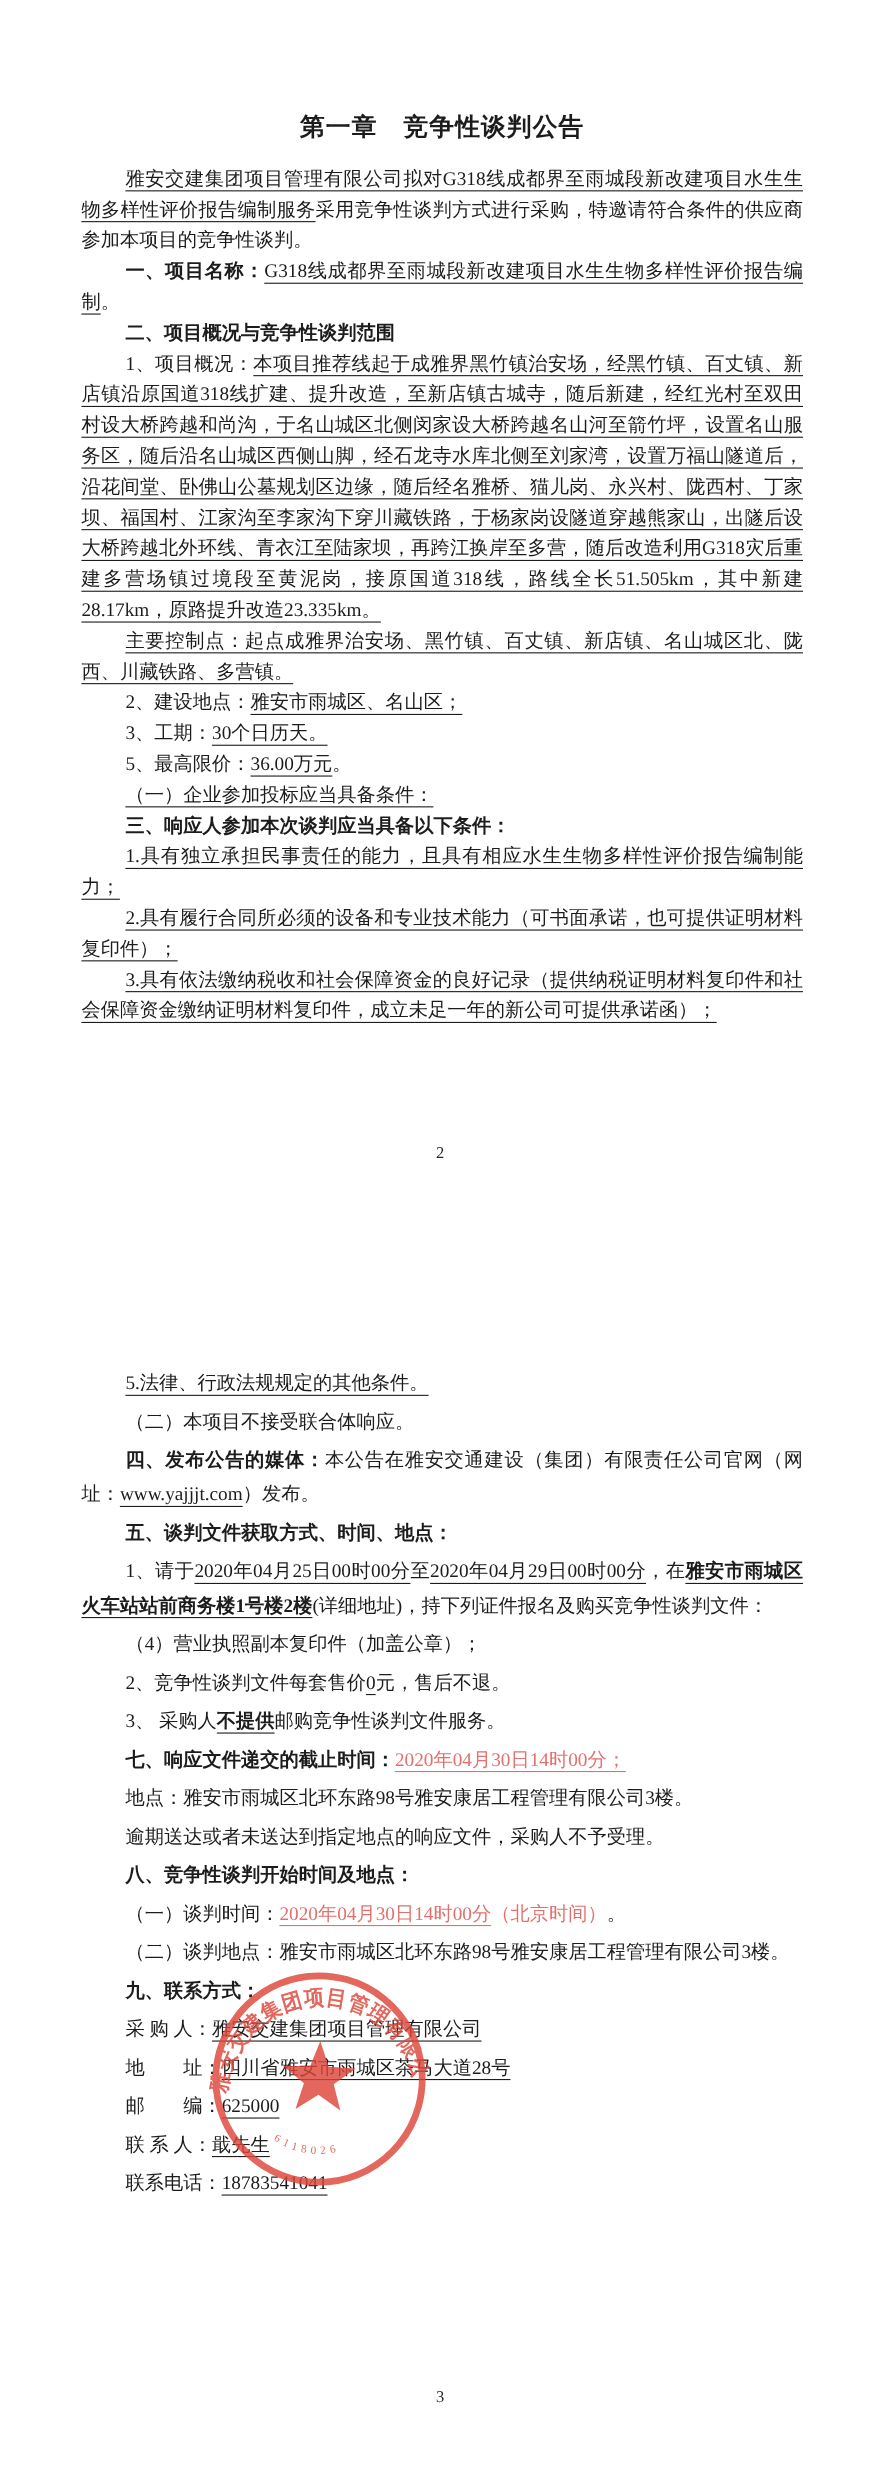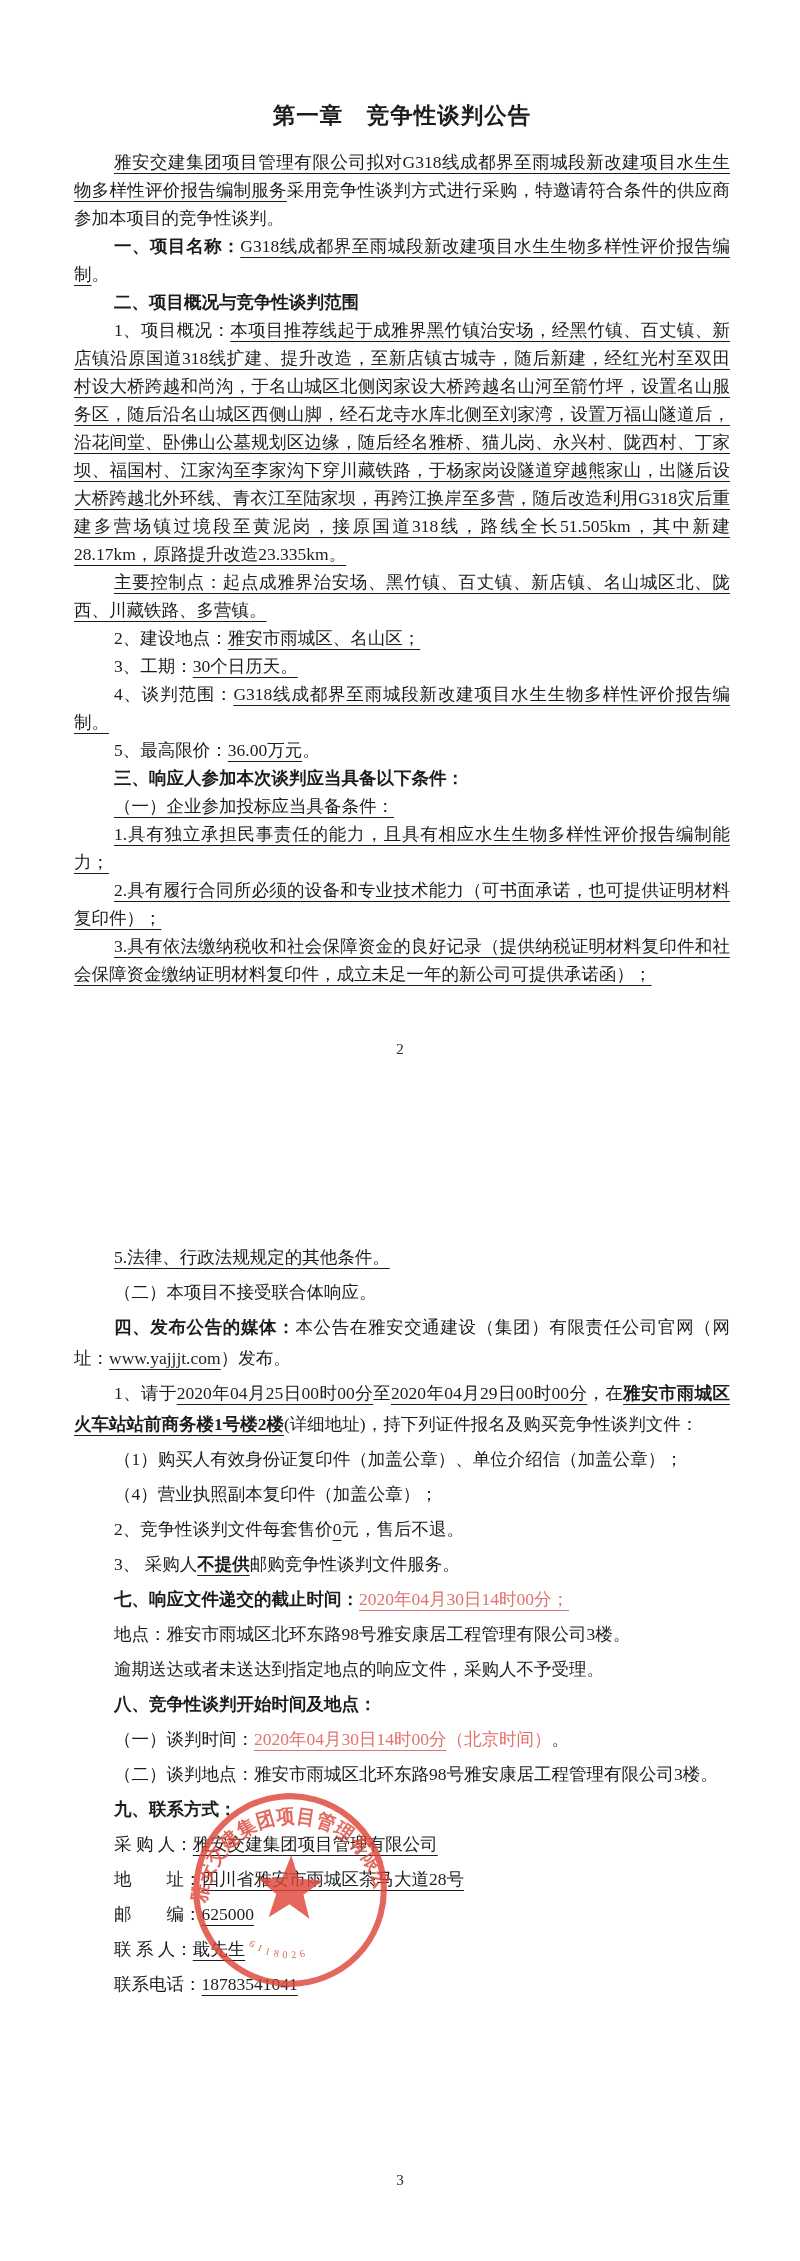--- a/index.html
+++ b/index.html
@@ -81,35 +81,34 @@
 <div id="doc">
     <div class="page page--1">
       <p class="para title"><span class="seg b">第一章　竞争性谈判公告</span></p>
       <p class="para"><span class="seg u">雅安交建集团项目管理有限公司拟对G318线成都界至雨城段新改建项目水生生物多样性评价报告编制服务</span><span class="seg">采用竞争性谈判方式进行采购，特邀请符合条件的供应商参加本项目的竞争性谈判。</span></p>
       <p class="para"><span class="seg b">一、项目名称：</span><span class="seg u">G318线成都界至雨城段新改建项目水生生物多样性评价报告编制</span><span class="seg">。</span></p>
       <p class="para"><span class="seg b">二、项目概况与竞争性谈判范围</span></p>
       <p class="para"><span class="seg">1、项目概况：</span><span class="seg u">本项目推荐线起于成雅界黑竹镇治安场，经黑竹镇、百丈镇、新店镇沿原国道318线扩建、提升改造，至新店镇古城寺，随后新建，经红光村至双田村设大桥跨越和尚沟，于名山城区北侧闵家设大桥跨越名山河至箭竹坪，设置名山服务区，随后沿名山城区西侧山脚，经石龙寺水库北侧至刘家湾，设置万福山隧道后，沿花间堂、卧佛山公墓规划区边缘，随后经名雅桥、猫儿岗、永兴村、陇西村、丁家坝、福国村、江家沟至李家沟下穿川藏铁路，于杨家岗设隧道穿越熊家山，出隧后设大桥跨越北外环线、青衣江至陆家坝，再跨江换岸至多营，随后改造利用G318灾后重建多营场镇过境段至黄泥岗，接原国道318线，路线全长51.505km，其中新建28.17km，原路提升改造23.335km。</span></p>
       <p class="para"><span class="seg u">主要控制点：起点成雅界治安场、黑竹镇、百丈镇、新店镇、名山城区北、陇西、川藏铁路、多营镇。</span></p>
       <p class="para"><span class="seg">2、建设地点：</span><span class="seg u">雅安市雨城区、名山区；</span></p>
       <p class="para"><span class="seg">3、工期：</span><span class="seg u">30个日历天。</span></p>
-      <p class="para"><span class="seg">4、谈判范围：</span><span class="seg u">G318线成都界至雨城段新改建项目水生生物多样性评价报告编制。</span></p>
       <p class="para"><span class="seg">5、最高限价：</span><span class="seg u">36.00万元</span><span class="seg">。</span></p>
+      <p class="para"><span class="seg u">（一）企业参加投标应当具备条件：</span></p>
       <p class="para"><span class="seg b">三、响应人参加本次谈判应当具备以下条件：</span></p>
-      <p class="para"><span class="seg u">（一）企业参加投标应当具备条件：</span></p>
       <p class="para"><span class="seg u">1.具有独立承担民事责任的能力，且具有相应水生生物多样性评价报告编制能力；</span></p>
       <p class="para"><span class="seg u">2.具有履行合同所必须的设备和专业技术能力（可书面承诺，也可提供证明材料复印件）；</span></p>
       <p class="para"><span class="seg u">3.具有依法缴纳税收和社会保障资金的良好记录（提供纳税证明材料复印件和社会保障资金缴纳证明材料复印件，成立未足一年的新公司可提供承诺函）；</span></p>
       <div class="page-number">2</div>
     </div>
     <div class="page page--2">
       <p class="para"><span class="seg u">5.法律、行政法规规定的其他条件。</span></p>
       <p class="para"><span class="seg">（二）本项目不接受联合体响应。</span></p>
       <p class="para"><span class="seg b">四、发布公告的媒体：</span><span class="seg">本公告在雅安交通建设（集团）有限责任公司官网（网址：</span><span class="seg u">www.yajjjt.com</span><span class="seg">）发布。</span></p>
+      <p class="para"><span class="seg b">五、谈判文件获取方式、时间、地点：</span></p>
       <p class="para"><span class="seg">1、请于</span><span class="seg u">2020年04月25日00时00分</span><span class="seg">至</span><span class="seg u">2020年04月29日00时00分</span><span class="seg">，在</span><span class="seg b u">雅安市雨城区火车站站前商务楼1号楼2楼</span><span class="seg">(详细地址)，持下列证件报名及购买竞争性谈判文件：</span></p>
-      <p class="para"><span class="seg">（1）购买人有效身份证复印件（加盖公章）、单位介绍信（加盖公章）；</span></p>
       <p class="para"><span class="seg">（4）营业执照副本复印件（加盖公章）；</span></p>
       <p class="para"><span class="seg">2、竞争性谈判文件每套售价</span><span class="seg u">0</span><span class="seg">元，售后不退。</span></p>
       <p class="para"><span class="seg">3、 采购人</span><span class="seg b u">不提供</span><span class="seg">邮购竞争性谈判文件服务。</span></p>
       <p class="para"><span class="seg b">七、响应文件递交的截止时间：</span><span class="seg u r">2020年04月30日14时00分；</span></p>
       <p class="para"><span class="seg">地点：雅安市雨城区北环东路98号雅安康居工程管理有限公司3楼。</span></p>
       <p class="para"><span class="seg">逾期送达或者未送达到指定地点的响应文件，采购人不予受理。</span></p>
       <p class="para"><span class="seg b">八、竞争性谈判开始时间及地点：</span></p>
       <p class="para"><span class="seg">（一）谈判时间：</span><span class="seg u r">2020年04月30日14时00分</span><span class="seg r">（北京时间）</span><span class="seg">。</span></p>
       <p class="para"><span class="seg">（二）谈判地点：雅安市雨城区北环东路98号雅安康居工程管理有限公司3楼。</span></p>
       <p class="para"><span class="seg b">九、联系方式：</span></p>

